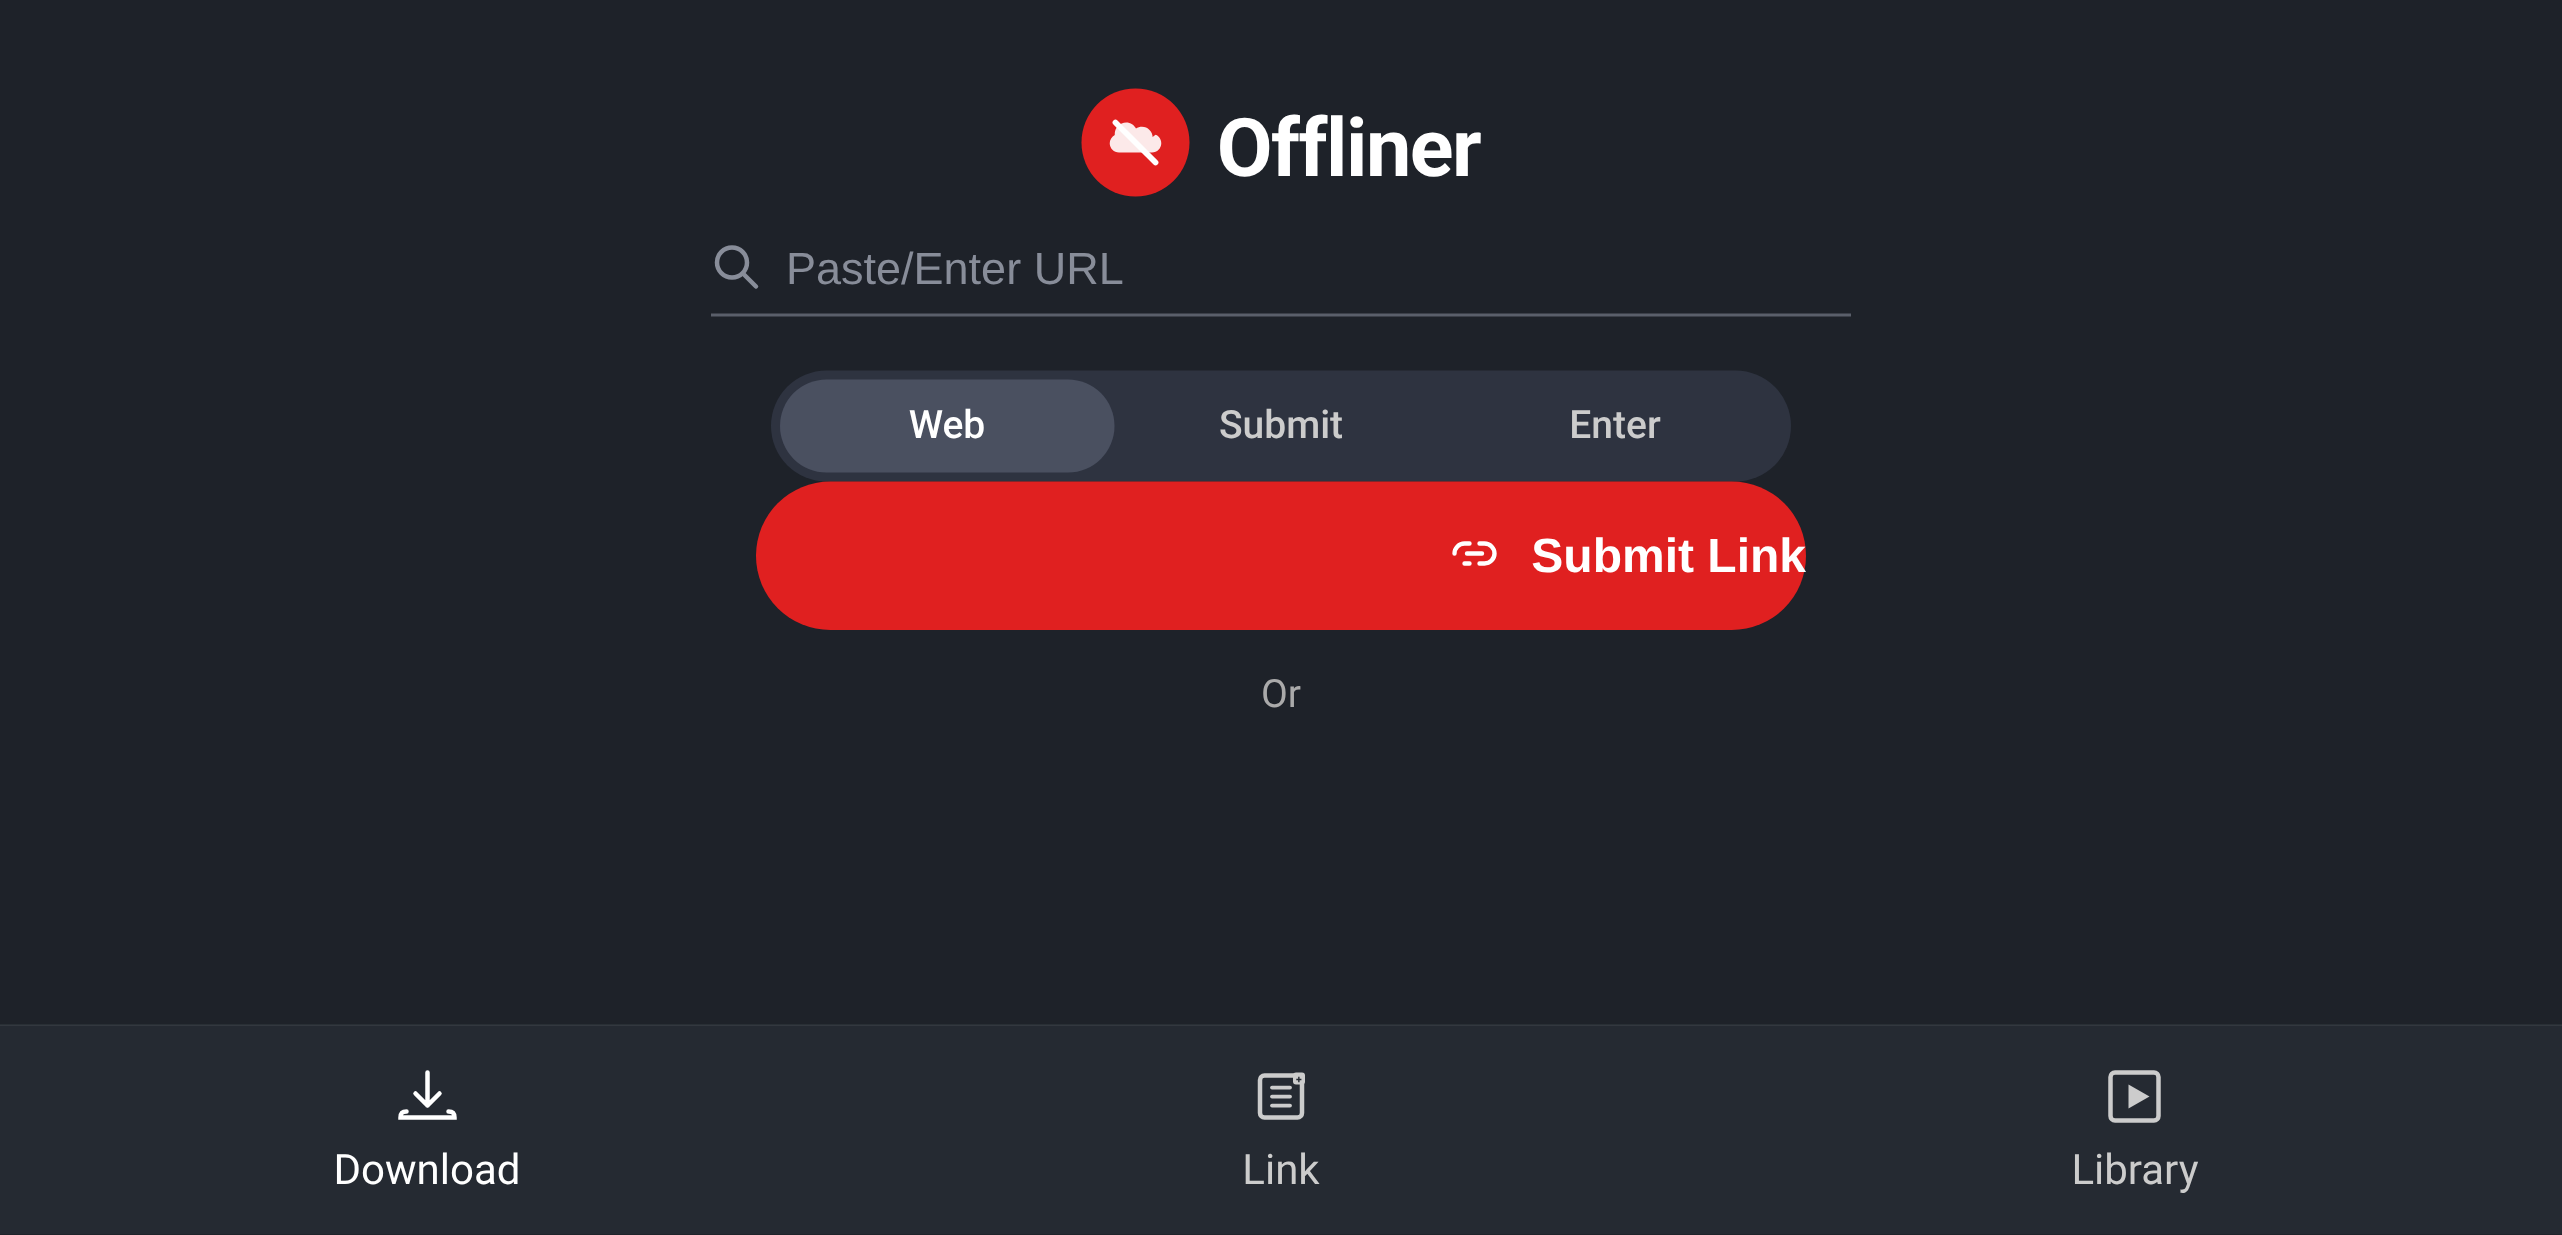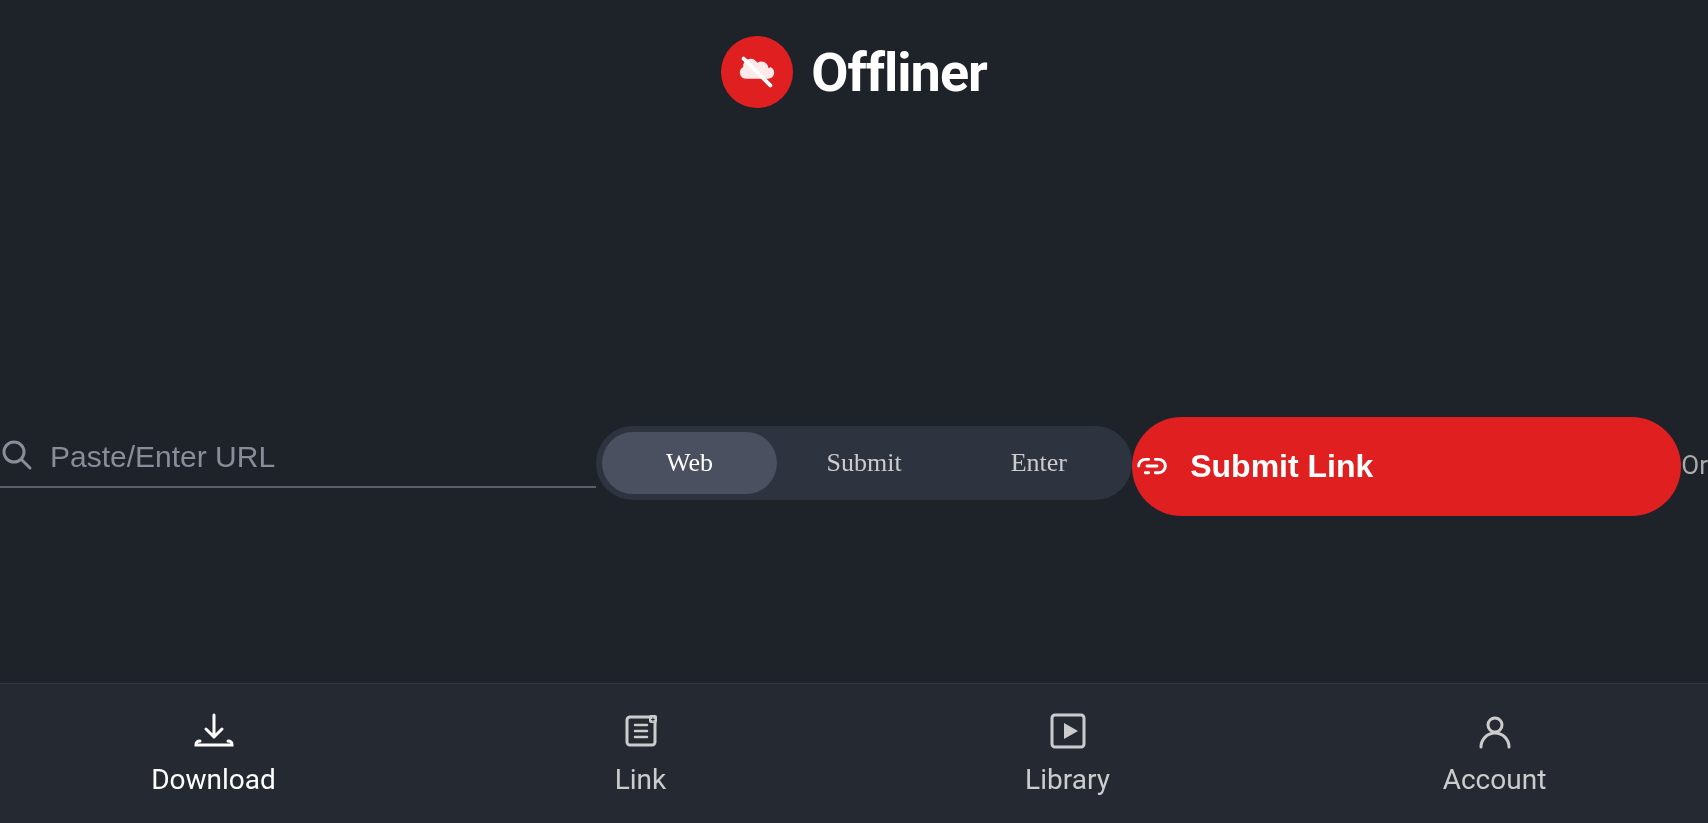--- a/index.html
+++ b/index.html
@@ -17,25 +17,26 @@
       overflow: hidden;
       display: flex;
       flex-direction: column;
       align-items: center;
       position: relative;
     }
 
     
     .header {
       display: flex;
-      align-items: center;
+      align-items: flex-end;
       justify-content: center;
       gap: 18px;
       padding-top: 36px;
       padding-bottom: 30px;
+      margin-top: 23px;
     }
 
     .logo-circle {
       width: 72px;
       height: 72px;
       background-color: #e02020;
       border-radius: 50%;
       display: flex;
       align-items: center;
       justify-content: center;
@@ -50,21 +51,21 @@
     .app-title {
       font-size: 54px;
       font-weight: 700;
       color: #ffffff;
       letter-spacing: -1px;
     }
 
     
     .main-content {
       display: flex;
-      flex-direction: row;
+      flex-direction: column;
       align-items: center;
       width: 100%;
       flex: 1;
     }
 
     
     .search-container {
       display: flex;
       align-items: center;
       gap: 16px;
@@ -94,22 +95,20 @@
 
     
     .tabs-container {
       display: flex;
       align-items: center;
       background-color: #2e3340;
       border-radius: 40px;
       padding: 6px;
       gap: 0;
       width: 680px;
-      margin-bottom: 36px;
-      font-family: Liberation Serif, serif;
     }
 
     .tab {
       flex: 1;
       padding: 16px 0;
       text-align: center;
       font-size: 26px;
       font-weight: 500;
       border-radius: 34px;
       cursor: pointer;
@@ -119,21 +118,21 @@
 
     .tab.active {
       background-color: #4a5060;
       color: #ffffff;
     }
 
     
     .submit-button {
       display: flex;
       align-items: center;
-      justify-content: flex-start;
+      justify-content: flex-end;
       gap: 18px;
       width: 700px;
       padding: 30px 0;
       background-color: #e02020;
       border: none;
       border-radius: 50px;
       color: #ffffff;
       font-size: 32px;
       font-weight: 600;
       cursor: pointer;
@@ -269,23 +268,14 @@
   <div class="nav-item">
     <div>
       <svg class="nav-svg" viewBox="0 0 40 40" xmlns="http://www.w3.org/2000/svg">
         <rect x="4" y="4" width="32" height="32" rx="3" stroke="#cccccc" stroke-width="3" fill="none"></rect>
         <polygon points="16,12 30,20 16,28" fill="#cccccc"></polygon>
       </svg>
     </div>
     <span class="nav-label">Library</span>
   </div>
 
-  <div class="nav-item">
-    <div>
-      <svg class="nav-svg" viewBox="0 0 40 40" xmlns="http://www.w3.org/2000/svg">
-        <circle cx="20" cy="14" r="7" stroke="#cccccc" stroke-width="3" fill="none"></circle>
-        <path d="M6 36C6 28.27 12.27 22 20 22C27.73 22 34 28.27 34 36" stroke="#cccccc" stroke-width="3" stroke-linecap="round" fill="none"></path>
-      </svg>
-    </div>
-    <span class="nav-label">Account</span>
-  </div>
 
 </nav>
 
 </body></html>

